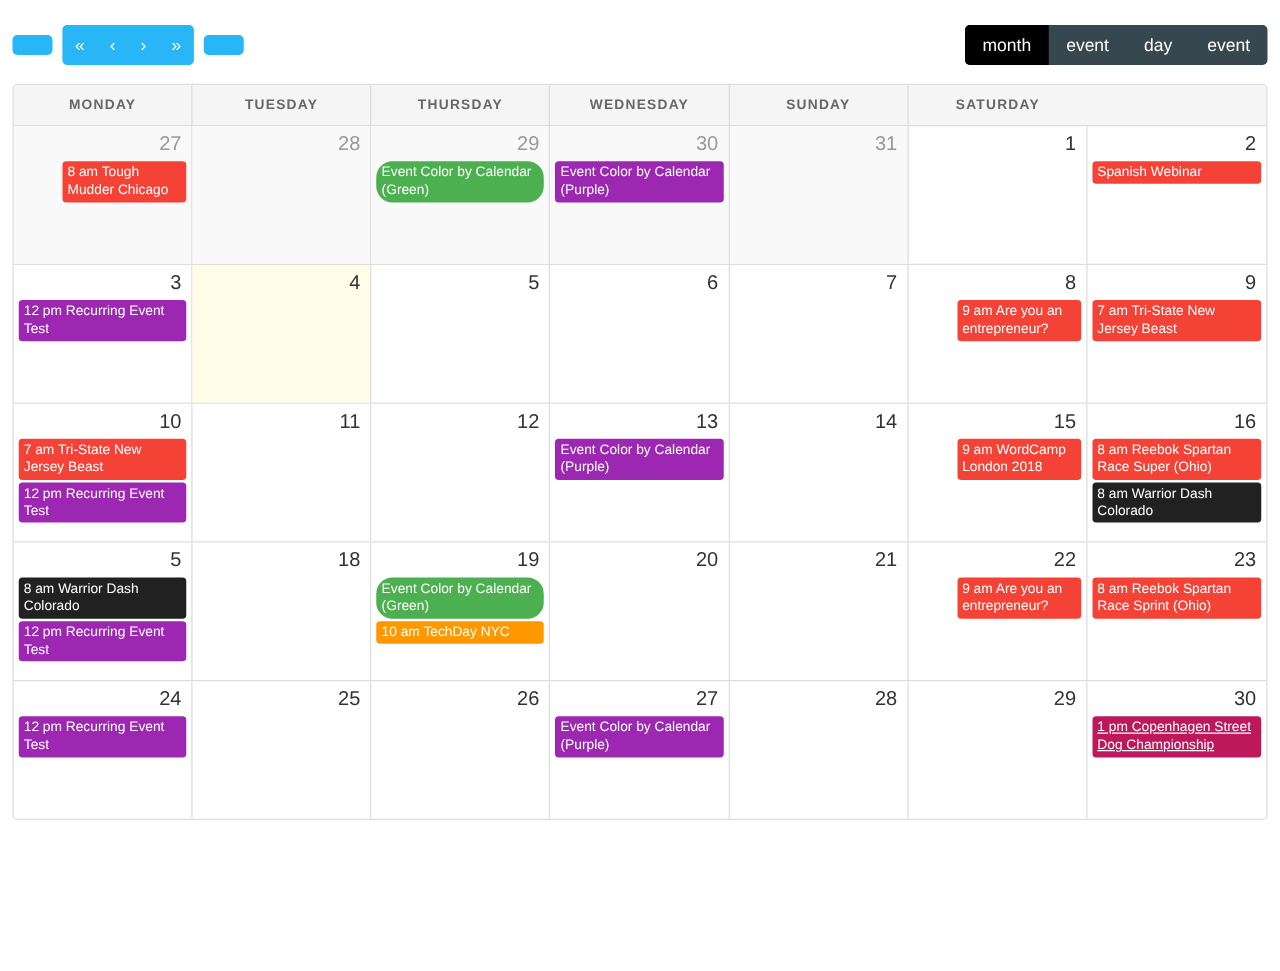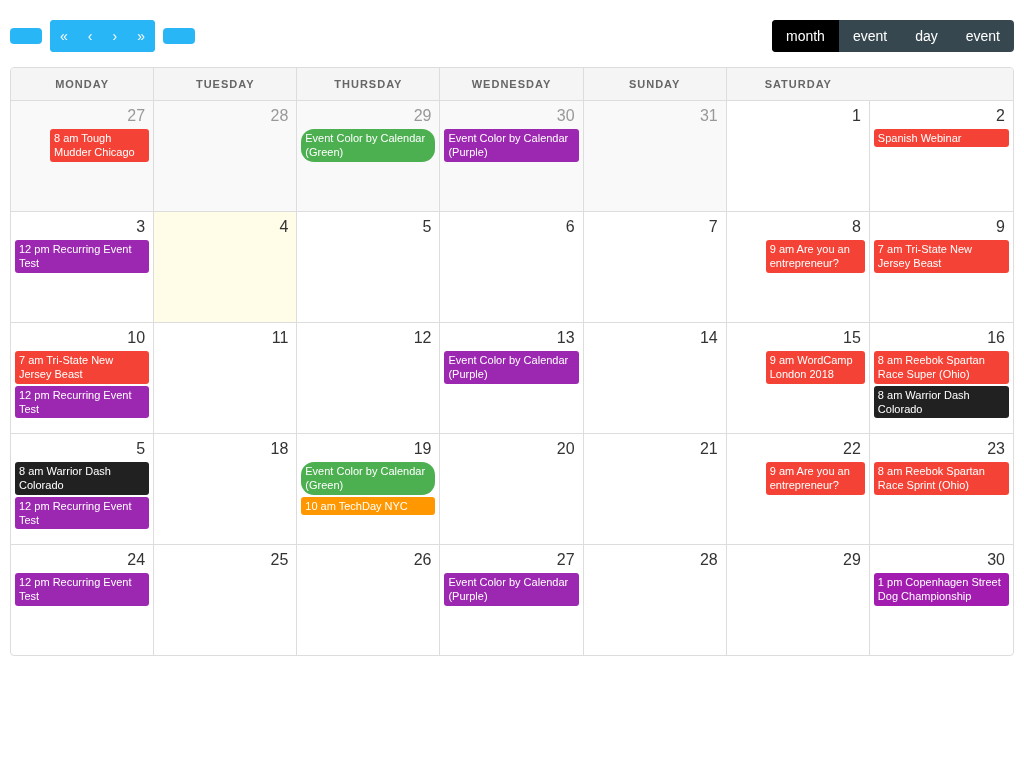--- a/index.html
+++ b/index.html
@@ -41,21 +41,21 @@
     .day-cell.today-bg { background: #fffde7; }
     
     .day-number { text-align: right; color: #999; font-size: 16px; padding: 2px 4px 4px; }
     .day-number.current-month { color: #333; }
     
     .event { border-radius: 3px; padding: 2px 4px; margin-bottom: 2px; font-size: 11px; color: #fff; line-height: 1.3; cursor: pointer; }
     .event.orange { background: #f44336; margin-left: 35px; }
     .event.green { background: #4caf50; border-radius: 13px; }
     .event.purple { background: #9c27b0; }
     .event.red { background: #f44336; }
-    .event.dark-red { background: #a21caf; }
+    .event.dark-red { background: #be185d; text-decoration: underline; }
     .event.black { background: #212121; }
     .event.pink { background: #e91e63; }
     .event.amber { background: #ff9800; }
   </style>
 </head>
 <body>
 
 <div class="calendar-container">
   <div class="calendar-header">
     <div class="header-left">

